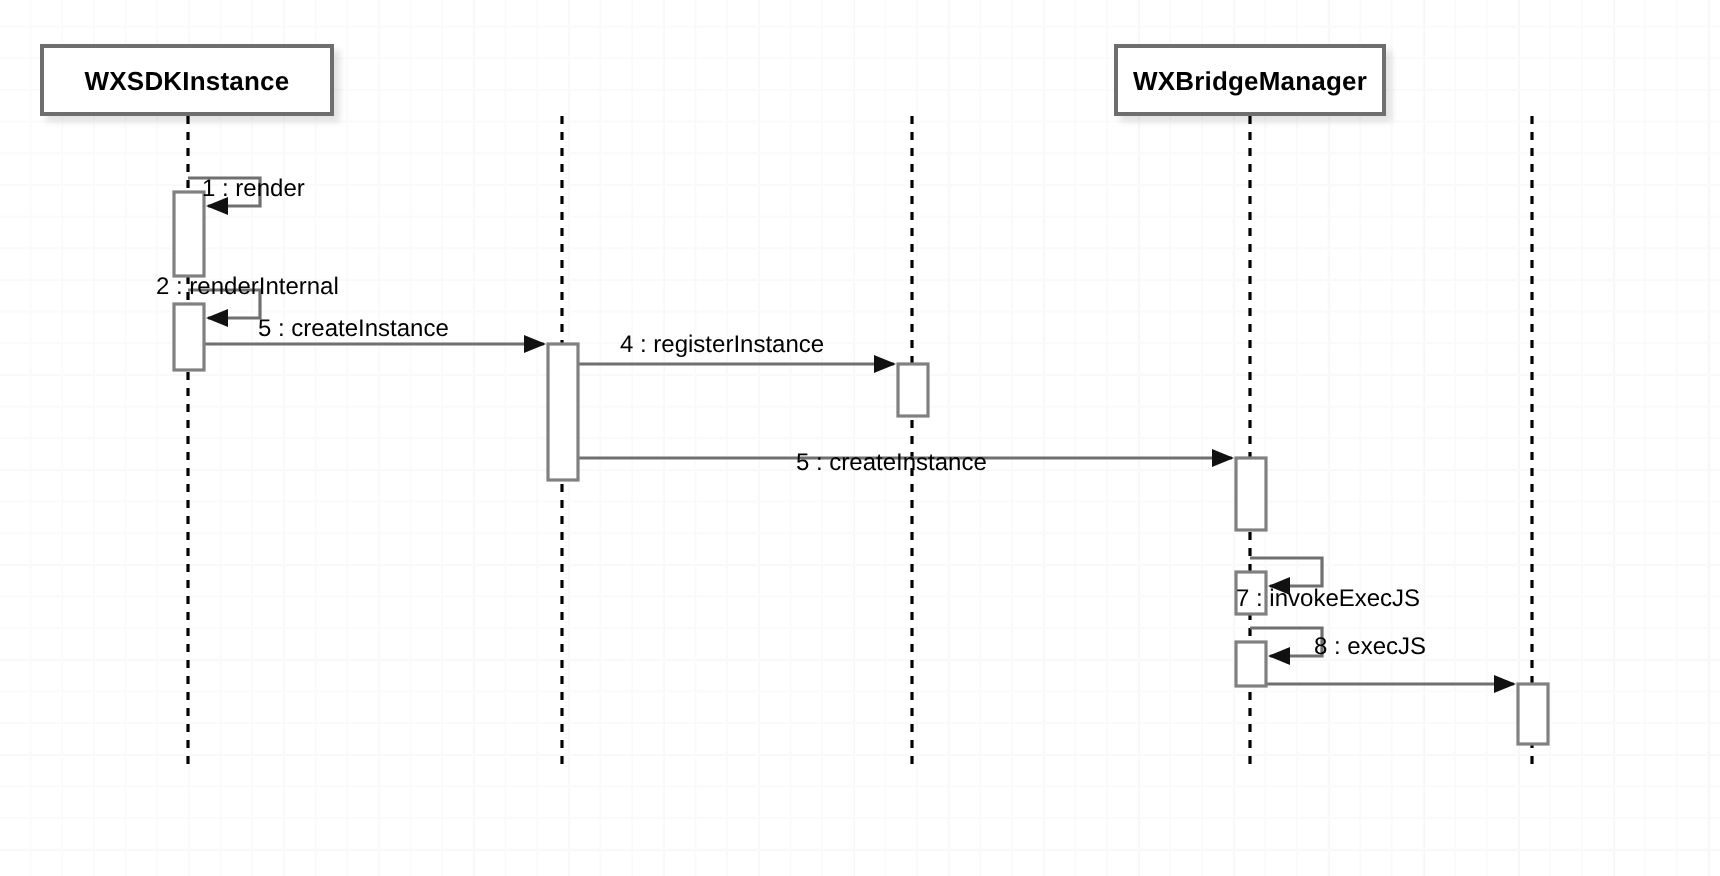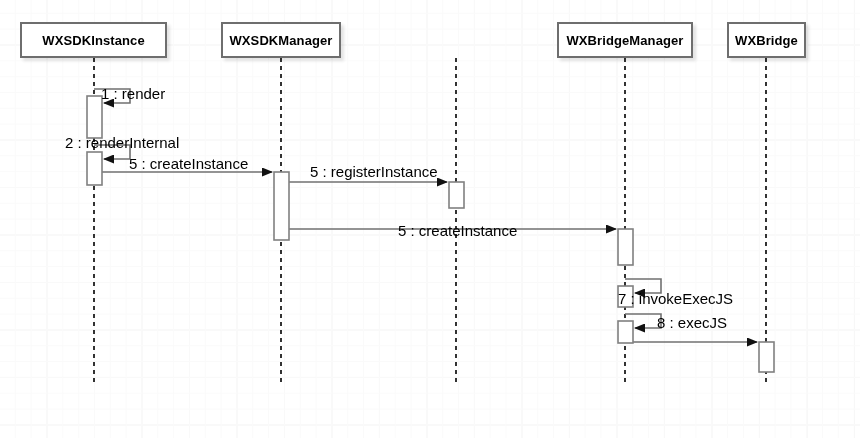--- a/index.html
+++ b/index.html
@@ -54,21 +54,21 @@
     font-family: "Liberation Sans", sans-serif;
     font-size: 13px;
     font-weight: bold;
     color: #000000;
     white-space: nowrap;
     letter-spacing: 0.1px;
   }
   .msg-label {
     position: absolute;
     font-family: "Liberation Sans", sans-serif;
-    font-size: 15px;
+    font-size: 12px;
     color: #000000;
     white-space: nowrap;
     line-height: 14px;
   }
 </style>
 </head>
 <body>
 
 <div id="canvas">
   <div id="grid-minor"></div>
@@ -129,40 +129,34 @@
       <rect x="618" y="286" width="15" height="21" fill="#ffffff" stroke="#808080" stroke-width="1.6"></rect>
       <rect x="618" y="321" width="15" height="22" fill="#ffffff" stroke="#808080" stroke-width="1.6"></rect>
       <rect x="759" y="342" width="15" height="30" fill="#ffffff" stroke="#808080" stroke-width="1.6"></rect>
     </g>
   </svg>
 
   <div class="participant-box" style="left:20px;  top:22px;  width:147px; height:36px;">
     <span class="participant-label">WXSDKInstance</span>
   </div>
 
-  <div class="participant-box" style="left:221px; top:22px; width:120px; height:36px;">
-    <span class="participant-label">WXSDKManager</span>
-  </div>
 
 
   <div class="participant-box" style="left:557px; top:22px; width:136px; height:36px;text-align:center;">
     <span class="participant-label">WXBridgeManager</span>
   </div>
 
-  <div class="participant-box" style="left:727px; top:22px; width:79px; height:36px;">
-    <span class="participant-label">WXBridge</span>
-  </div>
 
   <div class="msg-label" style="left:101px; top:87px;">1 : render</div>
 
-  <div class="msg-label" style="left:65px; top:136px;">2 : renderInternal</div>
+  <div class="msg-label" style="left:78px; top:136px;">2 : renderInternal</div>
 
   <div class="msg-label" style="left:129px; top:157px;">5 : createInstance</div>
 
-  <div class="msg-label" style="left:310px; top:165px;">5 : registerInstance</div>
+  <div class="msg-label" style="left:310px; top:165px;">4 : registerInstance</div>
 
   <div class="msg-label" style="left:398px; top:224px;">5 : createInstance</div>
 
 
   <div class="msg-label" style="left:618px; top:292px;">7 : invokeExecJS</div>
 
   <div class="msg-label" style="left:657px; top:316px;">8 : execJS</div>
 </div>
 
 </body></html>

